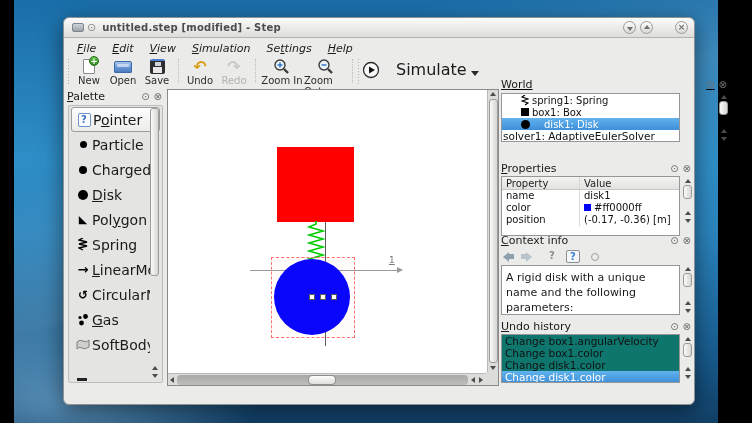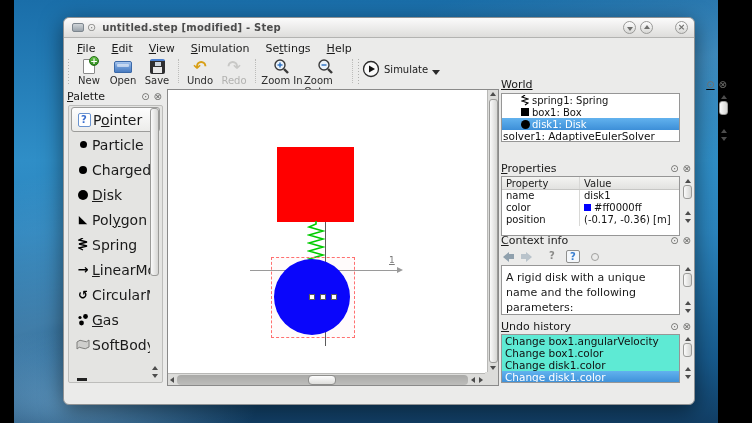--- a/index.html
+++ b/index.html
@@ -41,21 +41,21 @@
     border-left:3px solid transparent; border-right:3px solid transparent; }
   .chev-down { top:5px; border-top:4px solid #6e6e6c; }
   .chev-up { top:3px; border-bottom:4px solid #6e6e6c; }
   #close-btn { margin-left:18px; }
   #close-btn .x { position:absolute; left:0; top:0; width:11px; height:11px;
     text-align:center; font-size:9px; line-height:11px; color:#6e6e6c; font-weight:bold; }
 
   
   #menubar { position:absolute; left:0; top:21px; width:100%; height:18px;
     display:flex; align-items:center; padding-left:5px; }
-  .menu-item { font-size:11px; color:#1a1a1a; padding:1px 8px; }
+  .menu-item { font-size:11px; color:#1a1a1a; padding:1px 8px;font-style:italic; }
 
   
   #toolbar { position:absolute; left:0; top:39px; width:100%; height:30px;
     display:flex; align-items:flex-start; padding-left:3px; }
   .tb-handle { width:4px; height:26px; margin:1px 1px 0 0;
     background-image:radial-gradient(circle,#b0b0ae 30%,transparent 32%);
     background-size:3px 3px; }
   .tb-btn { width:34px; display:flex; flex-direction:column; align-items:center; padding-top:1px; }
   .tb-btn .ic { height:17px; display:flex; align-items:center; justify-content:center; }
   .tb-btn .lbl { font-size:10px; color:#2c2c2c; margin-top:0px; }
@@ -76,21 +76,21 @@
     border-top:2px solid #4a7fd0; }
   .icon-floppy:before { content:""; position:absolute; left:3px; bottom:1px; width:9px; height:6px; background:#e8e8e8; }
   .icon-floppy:after { content:""; position:absolute; left:5px; top:1px; width:6px; height:4px;
     background:#cfd6de; border-right:2px solid #2e2e30; }
   .icon-undo { font-size:16px; line-height:16px; color:#d89f16; font-weight:bold; }
   .icon-redo { font-size:16px; line-height:16px; color:#c8c8c6; font-weight:bold; }
   .tb-wide { width:44px; }
   .chev-down-sm { width:0; height:0; border-left:4px solid transparent; border-right:4px solid transparent;
     border-top:5px solid #2a2a2a; margin:7px 0 0 4px; }
   #simulate-btn { display:flex; align-items:center; padding-top:3px; }
-  #simulate-label { font-size:10px; color:#1a1a1a; margin-left:4px; }
+  #simulate-label { font-size:16px; color:#1a1a1a; margin-left:16px; }
 
   
   .panel { position:absolute; }
   .panel-head { height:15px; display:flex; align-items:center; }
   .panel-title { font-size:11px; color:#1a1a1a;text-align:right; }
   .panel-icons { margin-left:auto; display:flex; gap:4px; padding-right:2px; }
   .ph-ic { font-size:10px; line-height:10px; color:#6f6f6d; }
   .white-box { background:#fff; border:1px solid #969696; }
 
   
@@ -147,21 +147,21 @@
     border-radius:4px; position:relative; }
   #h-thumb { position:absolute; left:45%; top:0px; width:28px; height:10px;
     background:linear-gradient(180deg,#fdfdfd,#dededc); border:1px solid #8e8e8c; border-radius:4px; }
   #canvas-corner { position:absolute; right:0; bottom:0; width:13px; height:13px; background:#dcdcda; }
 
   
   #world-panel { left:437px; top:59px; width:228px; height:68px;text-decoration:underline; }
   #world-list { position:absolute; left:0; top:16px; width:179px; height:49px; overflow:hidden; }
   .w-row { height:12px; display:flex; align-items:center; font-size:10px; color:#111; padding-left:16px; }
   .w-row .w-ic { width:14px; display:flex; justify-content:center; }
-  .w-sel { background:linear-gradient(180deg,#62b2ee,#3d8fd8); color:#fff; }
+  .w-sel { background:linear-gradient(180deg,#62b2ee,#3d8fd8); color:#fff;gap:12px; }
   .w-plain { padding-left:1px; font-size:10.5px; }
   .panel-vscroll { right:0; top:16px; bottom:2px; }
 
   #props-panel { left:437px; top:143px; width:192px; height:66px; }
   #props-table { position:absolute; left:0; top:15px; width:179px; height:60px; overflow:hidden;
     background:#fff; border:1px solid #969696; font-size:10px; }
   .pr-head { display:flex; height:13px; background:linear-gradient(180deg,#f4f4f2,#e2e2e0);
     border-bottom:1px solid #c6c6c4; color:#222; }
   .pr-head div { padding:1px 4px; }
   .pr-c1 { width:78px; border-right:1px solid #d8d8d6; }
@@ -180,21 +180,21 @@
   .q-flat { color:#8a8a88; }
   .q-pressed { color:#3a7fd0; border:1px solid #8f8f8d; border-radius:2px; background:#f4f7fa; }
   .mini-circle { width:8px; height:8px; border:1.5px solid #a0a09e; border-radius:50%; }
   #ctx-text-box { position:absolute; left:0; top:32px; width:179px; height:50px;
     background:#fff; border:1px solid #969696; padding:5px 4px; }
   #ctx-text { font-size:11px; color:#1a1a1a; line-height:1.35; }
   #ctx-scroll { right:0; top:32px; bottom:2px; }
 
   #undo-panel { left:437px; top:301px; width:192px; height:64px; }
   #undo-list { position:absolute; left:0; top:15px; width:179px; height:49px;
-    background:#5eead4; border:1px solid #969696; overflow:hidden; }
+    background:#0f766e; border:1px solid #969696; overflow:hidden; }
   .u-row { height:12px; font-size:10.5px; color:#111; padding:0 3px; white-space:nowrap; }
   .u-sel { background:linear-gradient(180deg,#62b2ee,#3d8fd8); color:#fff; }
 
   #status-bar { position:absolute; left:0; bottom:0; width:100%; height:20px; border-radius:0 0 6px 6px; }
   .sb-thumb-small { height:14px; }
 </style>
 </head>
 <body>
 
 <div id="desktop">

